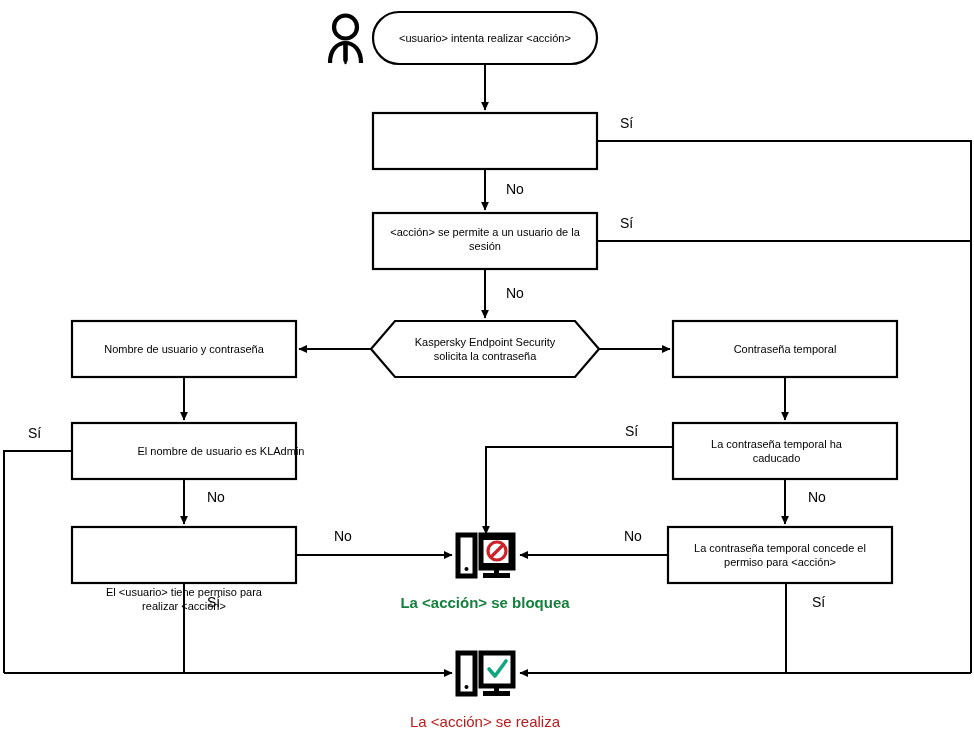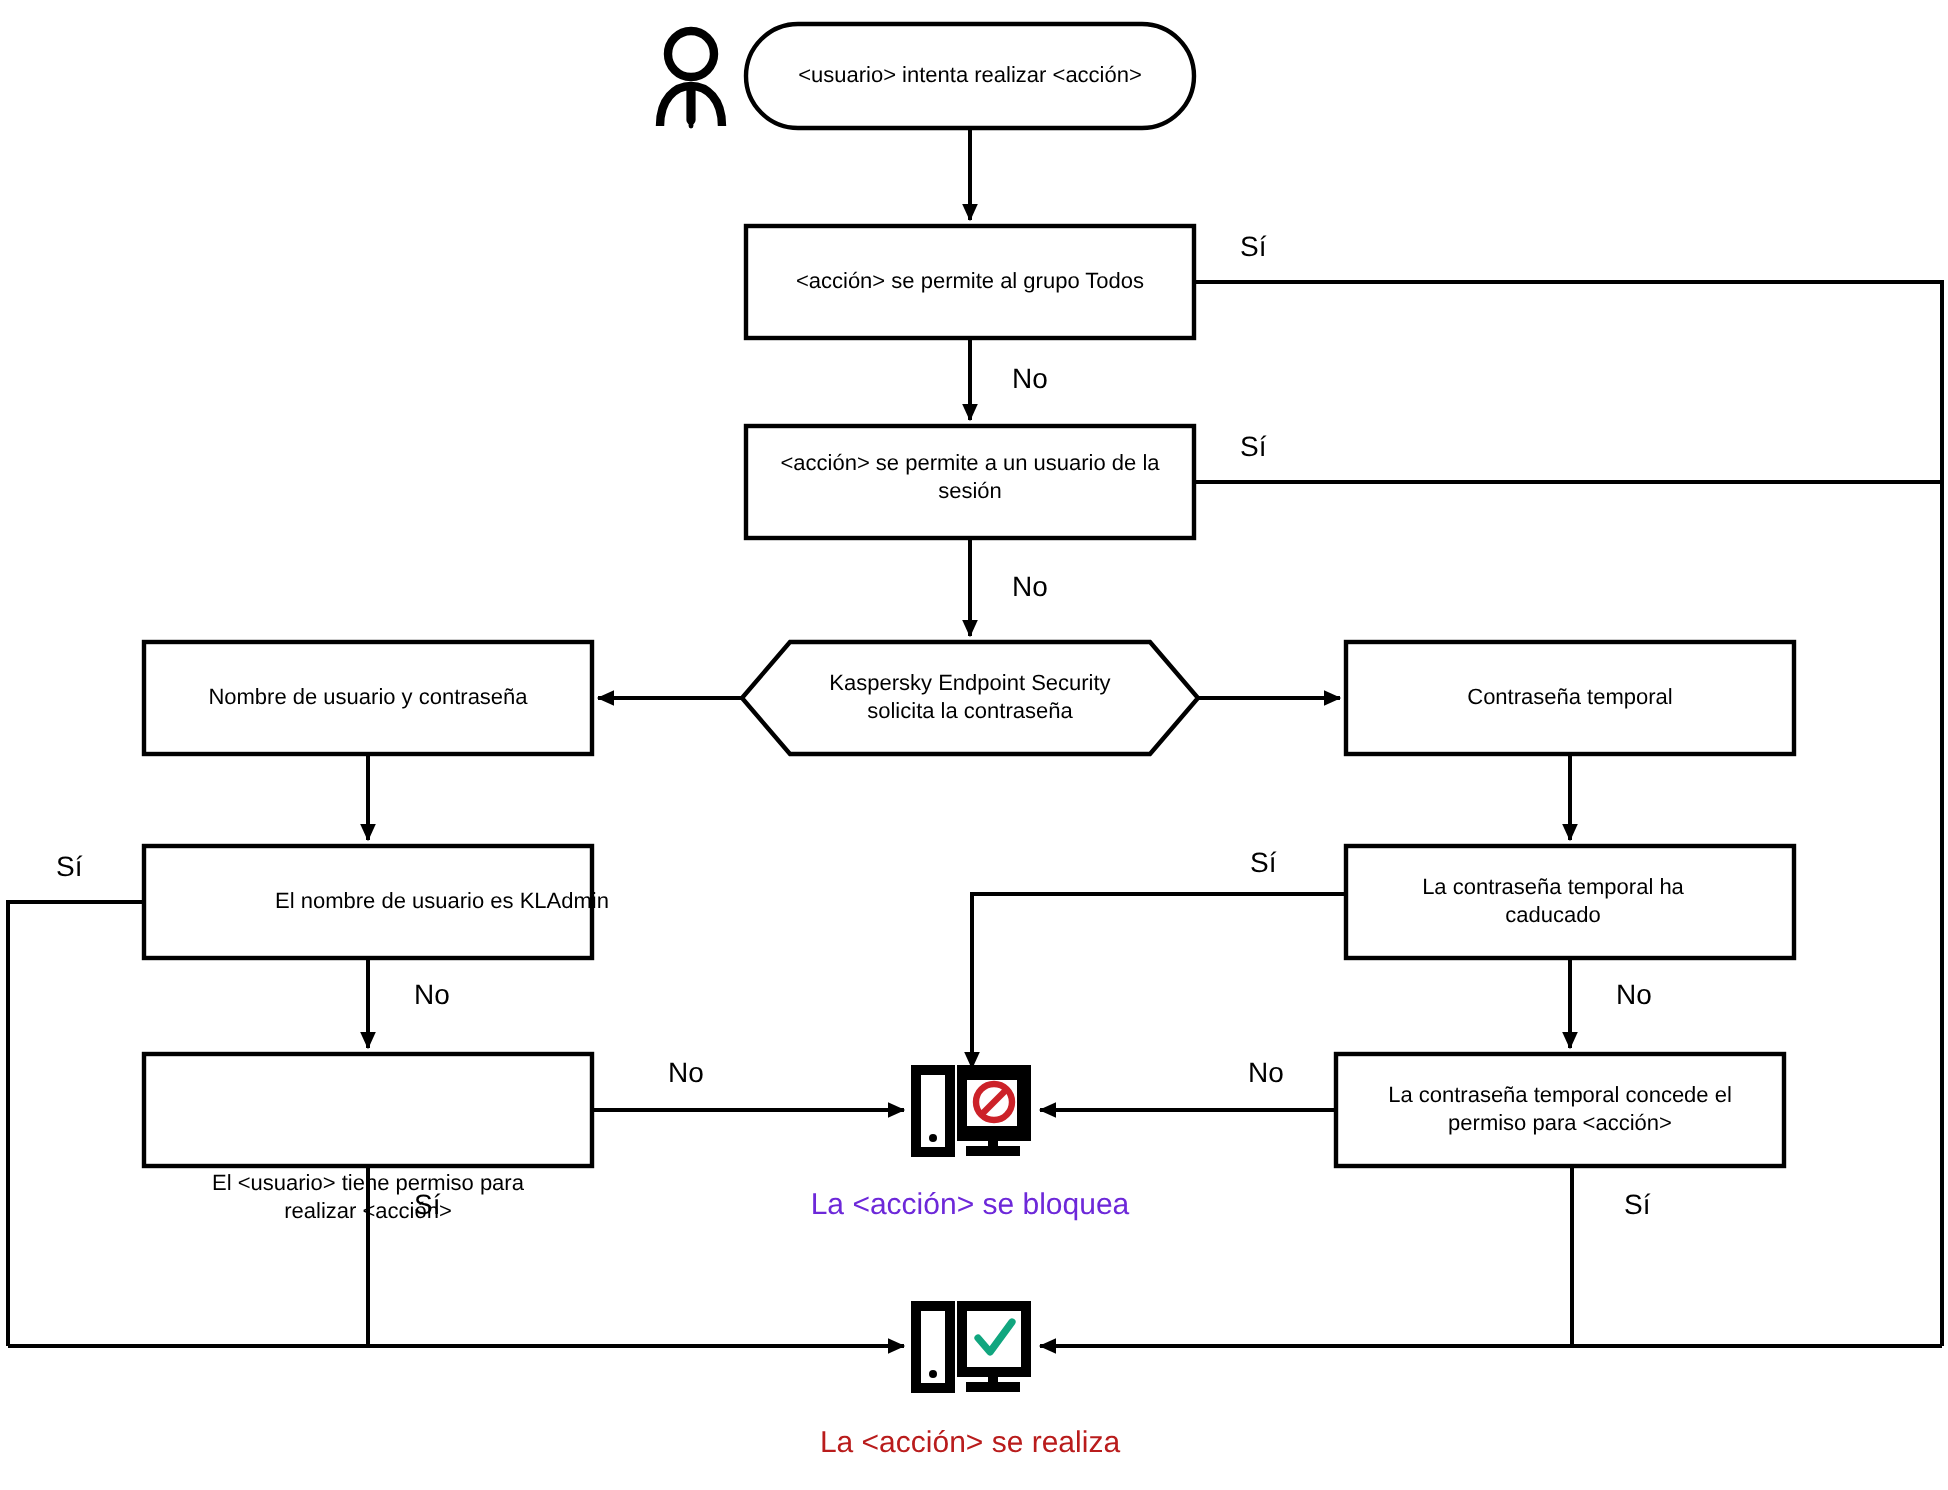--- a/index.html
+++ b/index.html
@@ -47,21 +47,21 @@
     white-space: nowrap;
   }
   .caption {
     position: absolute;
     font-family: "Liberation Sans", sans-serif;
     font-size: 15px;
     line-height: 18px;
     white-space: nowrap;
     text-align: center;
   }
-  .caption.blocked { color: #6d28d9; }
+  .caption.blocked { color: #15803d; font-weight: bold; }
   .caption.allowed { color: #b91c1c; }
 </style>
 </head>
 <body>
 
 <div id="flow-root">
 
   <svg id="flow-svg" viewBox="0 0 974 745" xmlns="http://www.w3.org/2000/svg">
     <defs>
       <marker id="arrow" markerWidth="9" markerHeight="9" refX="8" refY="4.5" orient="auto" markerUnits="userSpaceOnUse">
@@ -157,21 +157,20 @@
       <circle cx="466.5" cy="687" r="2" fill="#000000"></circle>
       <rect x="481" y="653" width="32" height="33" fill="#ffffff" stroke="#000000" stroke-width="5"></rect>
       <rect x="494" y="686" width="5" height="6" fill="#000000"></rect>
       <rect x="483" y="691" width="27" height="5" fill="#000000"></rect>
       <polyline points="489,669 495,676 506,661" fill="none" stroke="#11a67f" stroke-width="3.6" stroke-linecap="round" stroke-linejoin="round"></polyline>
     </g>
   </svg>
 
   <div class="node-label" style="left:373px; top:12px; width:224px; height:52px;">&lt;usuario&gt; intenta realizar &lt;acción&gt;</div>
 
-  <div class="node-label" style="left:373px; top:113px; width:224px; height:56px;">&lt;acción&gt; se permite al grupo Todos</div>
 
   <div class="node-label" style="left:373px; top:213px; width:224px; height:52px;">&lt;acción&gt; se permite a un usuario de la sesión</div>
 
   <div class="node-label" style="left:395px; top:321px; width:180px; height:56px;">Kaspersky Endpoint Security solicita la contraseña</div>
 
   <div class="node-label" style="left:72px; top:321px; width:224px; height:56px;">Nombre de usuario y contraseña</div>
 
   <div class="node-label" style="left:673px; top:321px; width:224px; height:56px;">Contraseña temporal</div>
 
   <div class="node-label" style="left:72px; top:423px; width:224px; height:56px;margin-left:37px;">El nombre de usuario es KLAdmin</div>

